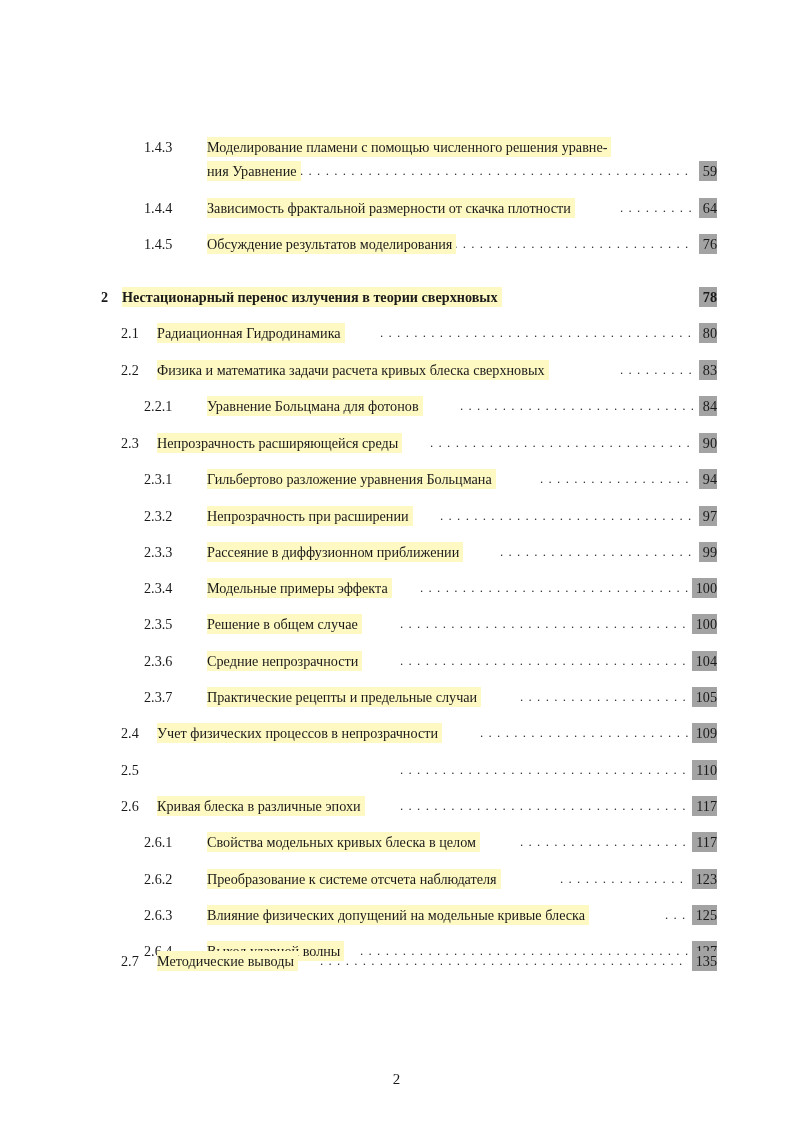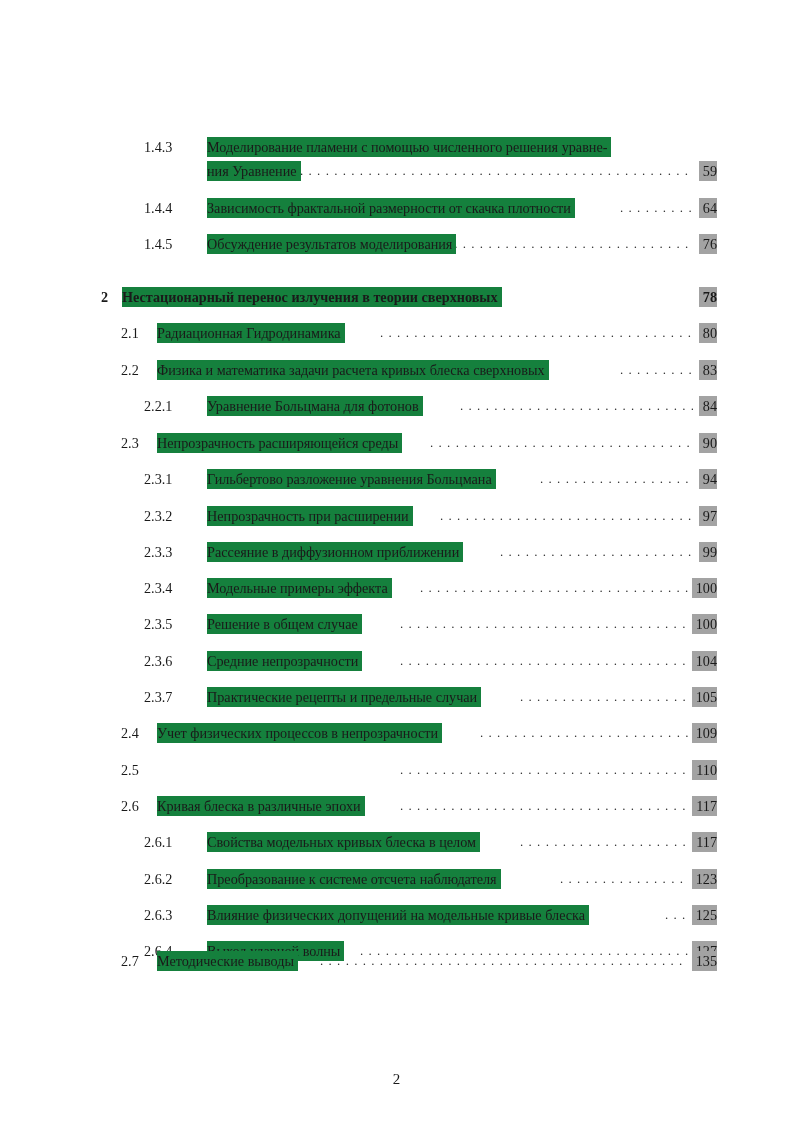--- a/index.html
+++ b/index.html
@@ -5,21 +5,21 @@
   html, body { margin: 0; padding: 0; }
   body {
     width: 793px; height: 1122px; background: #ffffff; position: relative; overflow: hidden;
     font-family: "Liberation Serif", "DejaVu Serif", serif; color: #1a1a1a;
   }
   .row {
     position: absolute; left: 0; width: 793px; height: 20px;
     font-size: 14.2px; line-height: 20px; white-space: nowrap;
   }
   .num { position: absolute; }
-  .title { position: absolute; background: #15803d; padding-right: 4px; }
+  .title { position: absolute; background: #fef9c3; padding-right: 4px; }
   .leader {
     position: absolute; height: 20px; overflow: hidden; color: #333;
     letter-spacing: 5.3px; font-size: 13px;
   }
   .page { position: absolute; right: 76px; text-align: right; background: #a3a3a3; padding-left: 4px; }
   .lvl1 .num { left: 101px; font-weight: bold; }
   .lvl1 .title { left: 122px; font-weight: bold; font-family: Liberation Serif, serif; }
   .lvl1 .page { font-weight: bold; }
   .lvl2 .num { left: 121px; }
   .lvl2 .title { left: 157px; }

